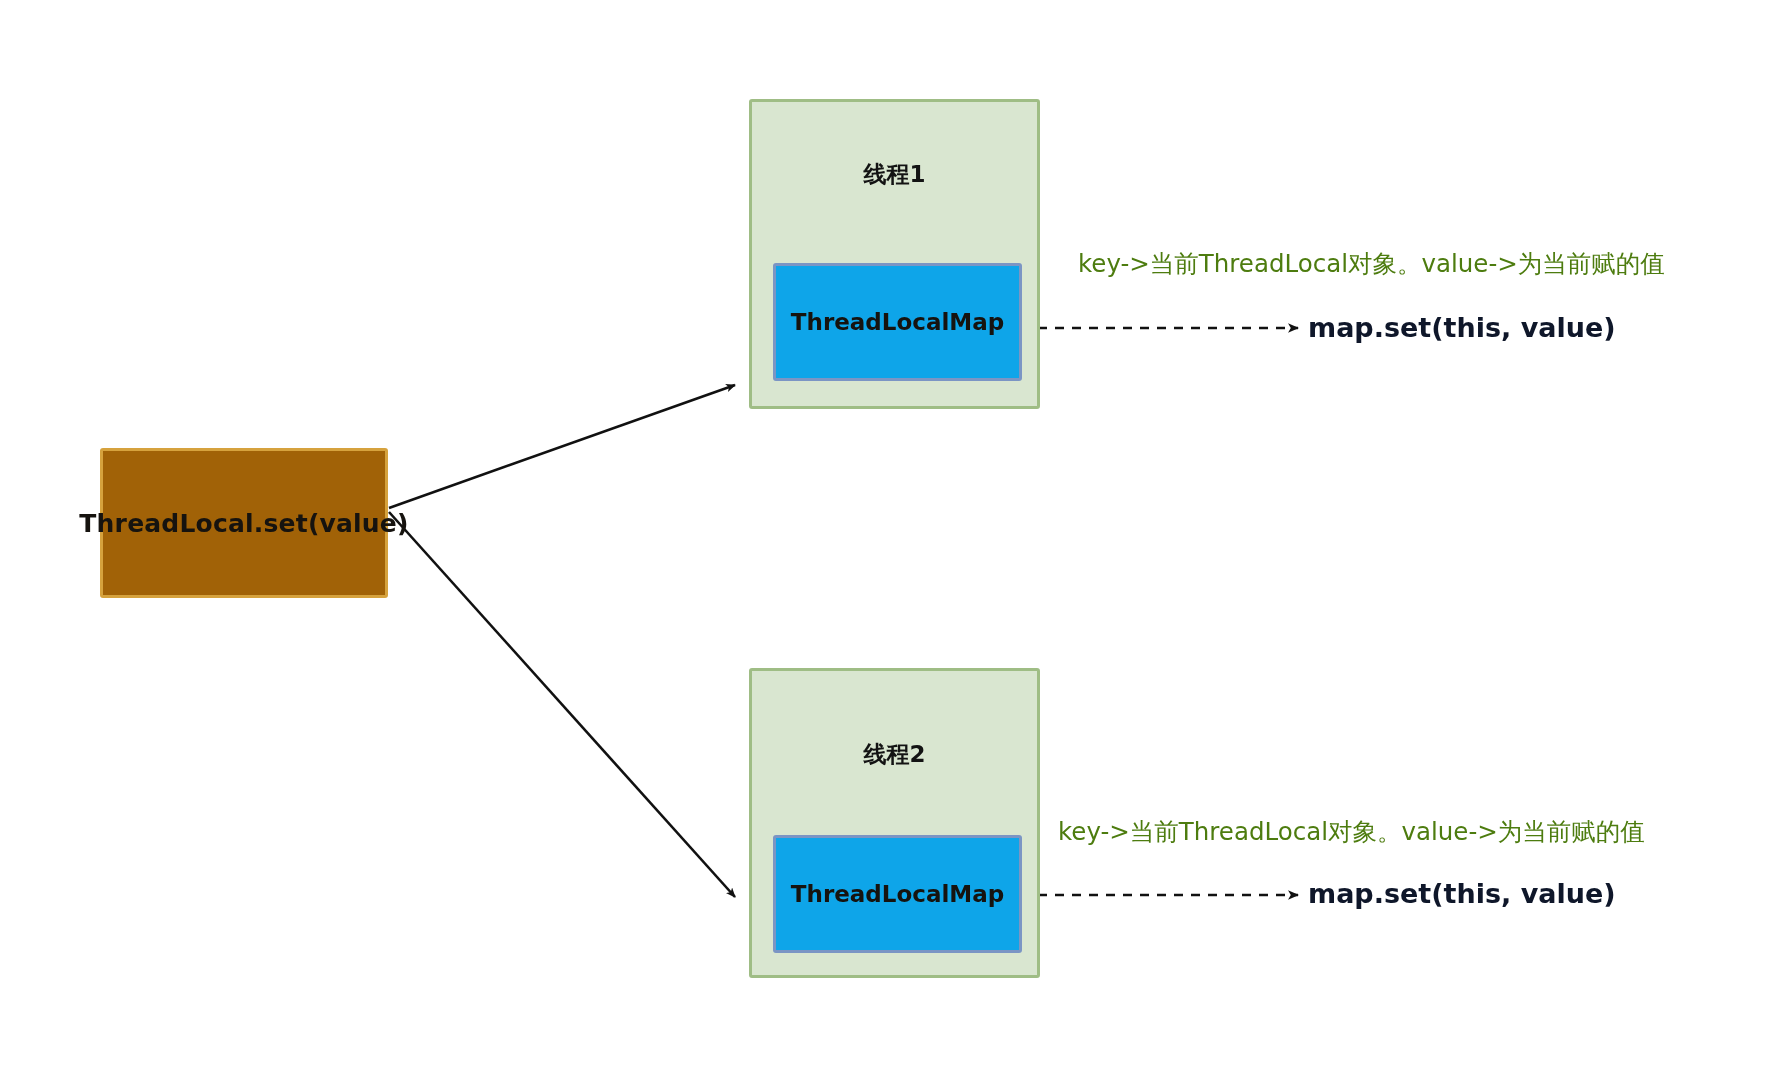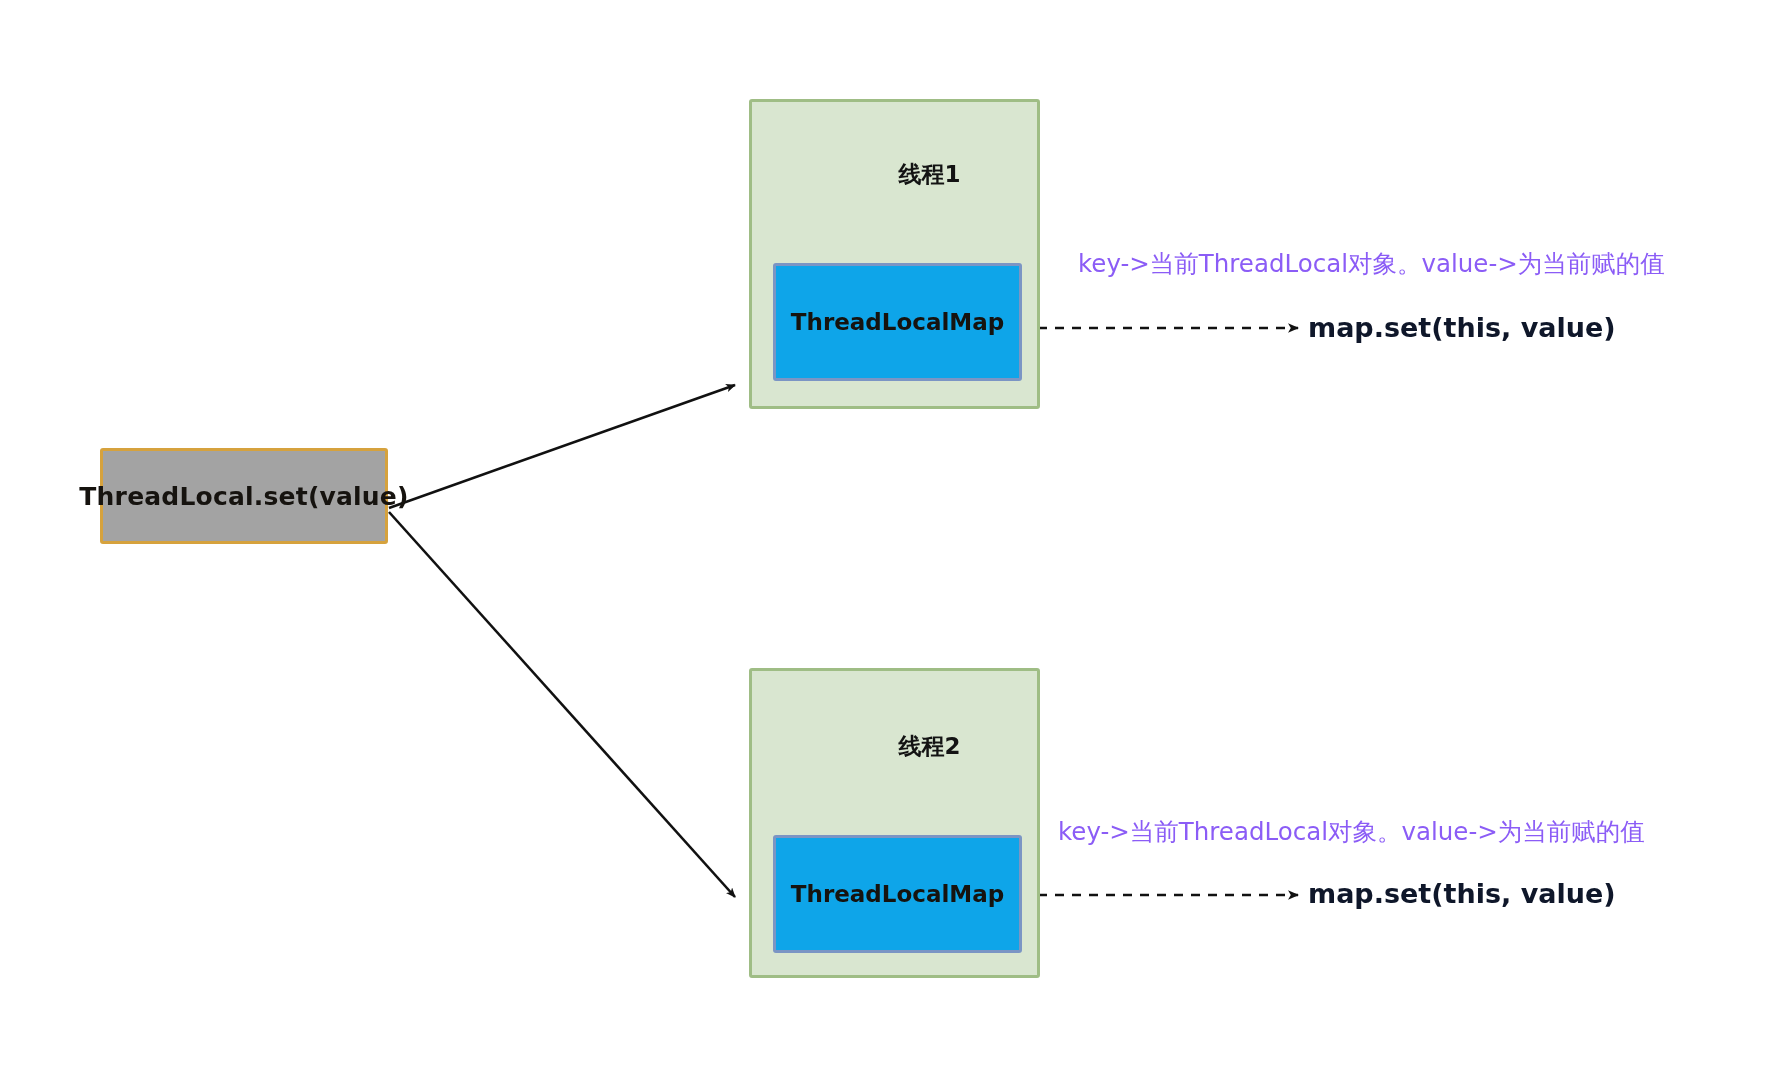--- a/index.html
+++ b/index.html
@@ -33,22 +33,22 @@
   .node {
     position: absolute;
     box-sizing: border-box;
   }
 
   
   .box-orange {
     left: 100px;
     top: 448px;
     width: 288px;
-    height: 96px;
-    background: #a3a3a3;
+    height: 150px;
+    background: #a16207;
     border: 3px solid #d6a23d;
     border-radius: 3px;
     display: flex;
     align-items: center;
     justify-content: center;
   }
   .box-orange .label {
     font-family: "DejaVu Sans", sans-serif;
     font-weight: bold;
     font-size: 25px;
@@ -56,37 +56,36 @@
     color: #16130f;
     white-space: nowrap;
   }
 
   
   .box-green {
     width: 291px;
     background: #d9e6d0;
     border: 3px solid #9fbd85;
     border-radius: 3px;
-    padding-left: 35px;
   }
   .box-green.thread1 { left: 749px; top: 99px; height: 310px; }
   .box-green.thread2 { left: 749px; top: 668px; height: 310px; }
 
   .thread-title {
     position: absolute;
     width: 100%;
     text-align: center;
     font-family: "DejaVu Sans", sans-serif;
     font-weight: bold;
     font-size: 23px;
     color: #131313;
     white-space: nowrap;
   }
   .box-green.thread1 .thread-title { top: 57px; }
-  .box-green.thread2 .thread-title { top: 60px; text-align: center; }
+  .box-green.thread2 .thread-title { top: 68px; text-align: center; }
 
   
   .box-blue {
     position: absolute;
     left: 21px;
     width: 243px;
     height: 112px;
     background: #0ea5e9;
     border: 3px solid #7b95c4;
     border-radius: 3px;
@@ -100,21 +99,21 @@
     font-family: "DejaVu Sans", sans-serif;
     font-weight: bold;
     font-size: 23px;
     color: #16130f;
     white-space: nowrap;
   }
 
   
   .annot-red {
     position: absolute;
-    color: #8b5cf6;
+    color: #4d7c0f;
     font-family: "DejaVu Sans", sans-serif;
     font-size: 24.5px;
     white-space: nowrap;
     line-height: 1;
   }
   .annot-red.r1 { left: 1078px; top: 252px; }
   .annot-red.r2 { left: 1058px; top: 820px; }
 
   .annot-black {
     position: absolute;

